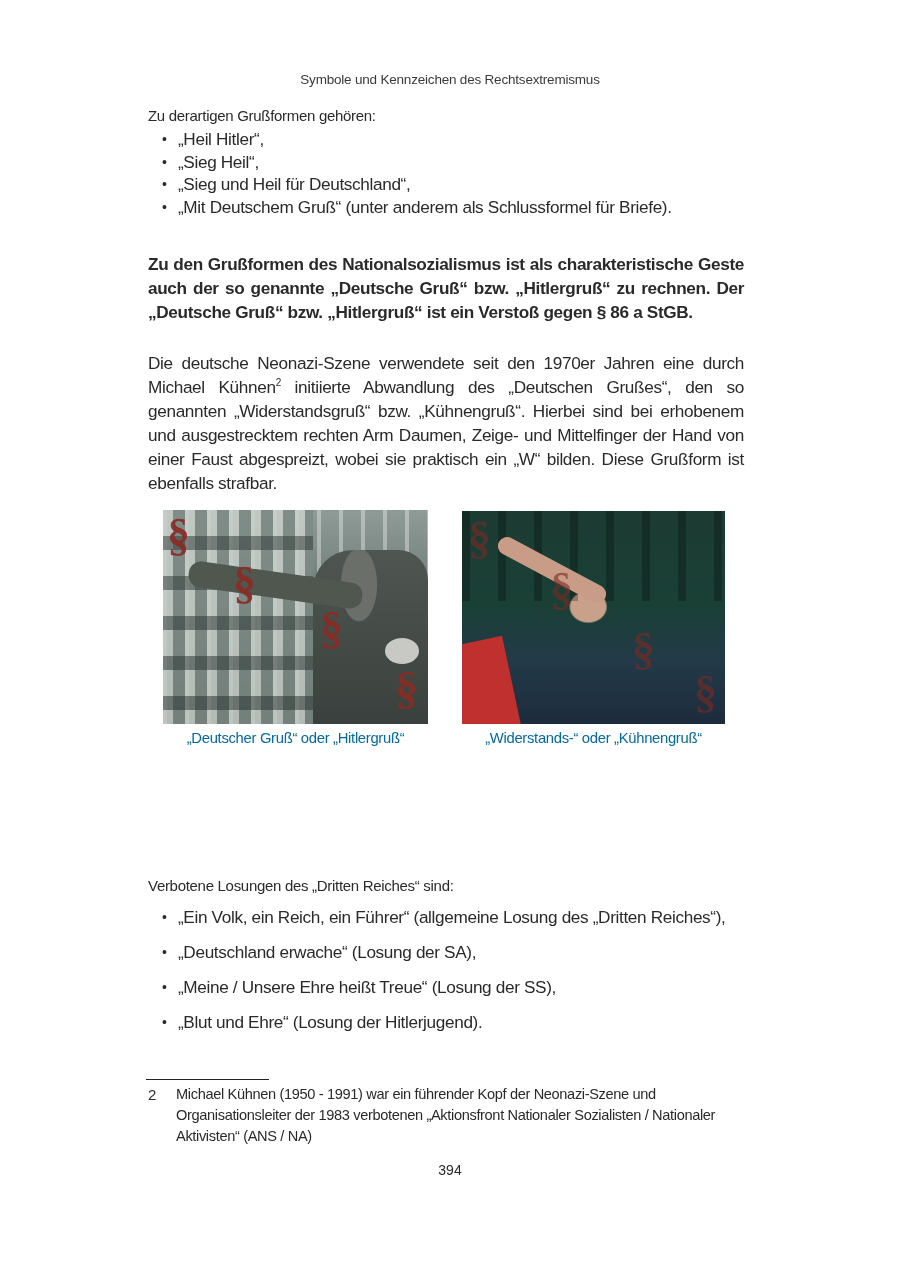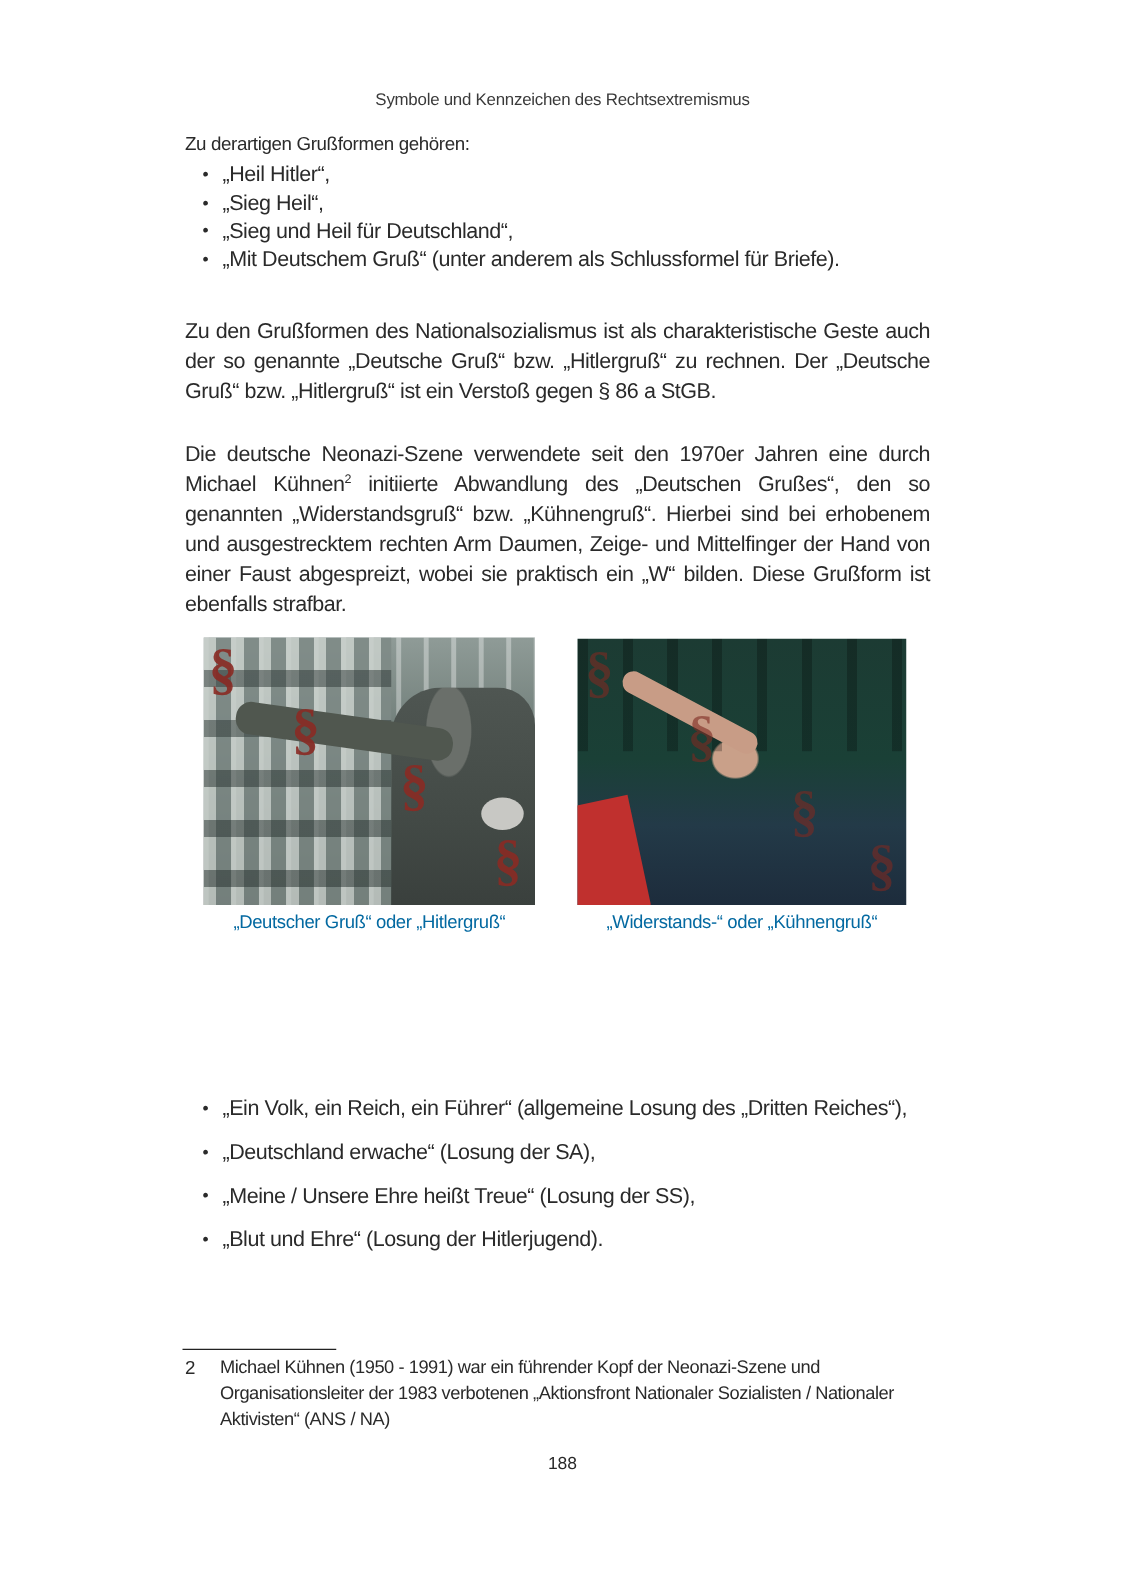--- a/index.html
+++ b/index.html
@@ -114,21 +114,21 @@
   <div class="block" style="top:104px;">
     <p class="intro">Zu derartigen Grußformen gehören:</p>
     <ul class="bullets">
       <li><span class="dot">•</span><span>„Heil Hitler“,</span></li>
       <li><span class="dot">•</span><span>„Sieg Heil“,</span></li>
       <li><span class="dot">•</span><span>„Sieg und Heil für Deutschland“,</span></li>
       <li><span class="dot">•</span><span>„Mit Deutschem Gruß“ (unter anderem als Schlussformel für Briefe).</span></li>
     </ul>
   </div>
 
-  <div class="block" style="top:252px;">
+  <div class="block" style="top:252px;font-weight:bold;">
     <p class="para">Zu den Grußformen des Nationalsozialismus ist als charakteristische Geste auch der so genannte „Deutsche Gruß“ bzw. „Hitlergruß“ zu rechnen. Der „Deutsche Gruß“ bzw. „Hitlergruß“ ist ein Verstoß gegen § 86 a StGB.</p>
   </div>
 
   <div class="block" style="top:351px;">
     <p class="para"><span>Die deutsche Neonazi-Szene verwendete seit den 1970er Jahren eine durch Michael Kühnen</span><sup>2</sup><span> initiierte Abwandlung des „Deutschen Grußes“, den so genannten „Widerstandsgruß“ bzw. „Kühnengruß“. Hierbei sind bei erhobenem und ausgestrecktem rechten Arm Daumen, Zeige- und Mittelfinger der Hand von einer Faust abgespreizt, wobei sie praktisch ein „W“ bilden. Diese Grußform ist ebenfalls strafbar.</span></p>
   </div>
 
   <div class="figure" style="left:163px; top:510px; width:265px;">
     <div class="photo photo-1">
       <div class="building"></div>
@@ -151,28 +151,29 @@
       <span class="para-mark" style="left:6px; top:4px;">§</span>
       <span class="para-mark" style="left:88px; top:55px;">§</span>
       <span class="para-mark" style="left:170px; top:115px;">§</span>
       <span class="para-mark" style="left:232px; top:158px;">§</span>
     </div>
     <div class="caption">„Widerstands-“ oder „Kühnengruß“</div>
   </div>
 
 
   <div class="block" style="top:874px;">
+    <p class="intro" style="margin-bottom:7px;">Verbotene Losungen des „Dritten Reiches“ sind:</p>
     <ul class="bullets slogans">
       <li><span class="dot">•</span><span>„Ein Volk, ein Reich, ein Führer“ (allgemeine Losung des „Dritten Reiches“),</span></li>
       <li><span class="dot">•</span><span>„Deutschland erwache“ (Losung der SA),</span></li>
       <li><span class="dot">•</span><span>„Meine / Unsere Ehre heißt Treue“ (Losung der SS),</span></li>
       <li><span class="dot">•</span><span>„Blut und Ehre“ (Losung der Hitlerjugend).</span></li>
     </ul>
   </div>
 
   <div class="fn-rule"></div>
   <div class="footnote">
     <span class="fn-num">2</span>
     <div class="fn-text">Michael Kühnen (1950 - 1991) war ein führender Kopf der Neonazi-Szene und Organisationsleiter der 1983 verbotenen „Aktionsfront Nationaler Sozialisten / Nationaler Aktivisten“ (ANS / NA)</div>
   </div>
 
-  <div class="page-number">188</div>
+  <div class="page-number">394</div>
 </div>
 
 </body></html>

